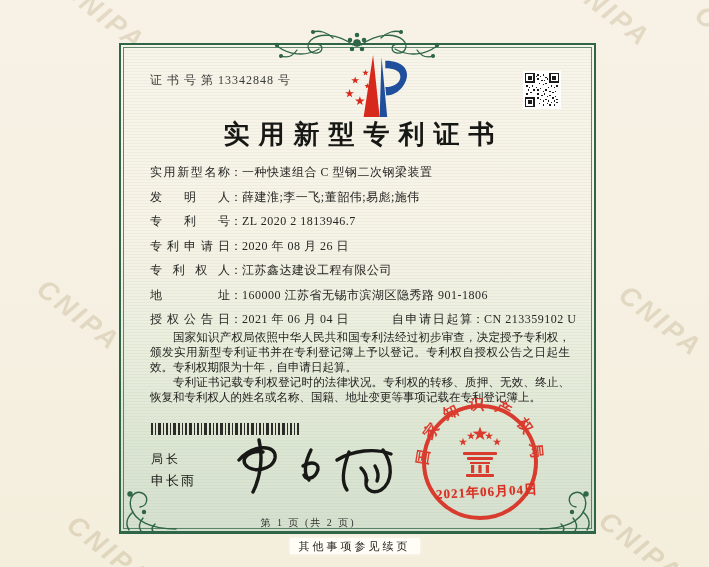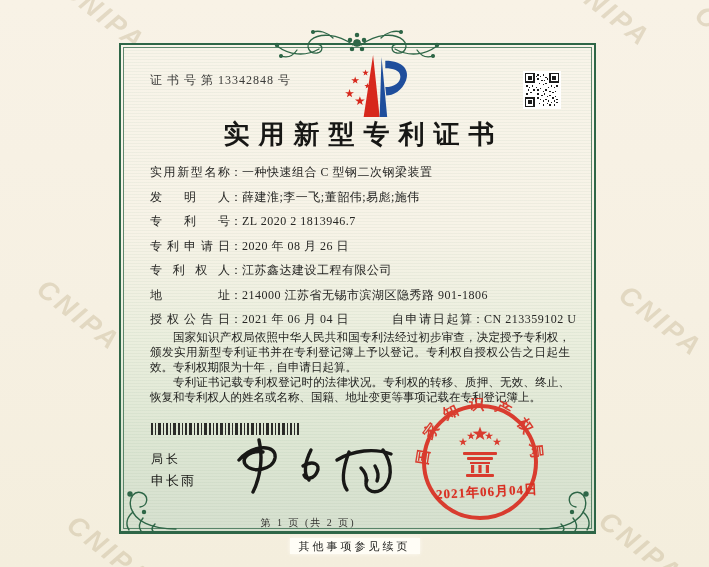--- a/index.html
+++ b/index.html
@@ -195,21 +195,21 @@
   <div class="frow" style="top:213px">
     <span class="flabel">专利号</span><span class="fcolon">：</span><span class="fvalue">ZL 2020 2 1813946.7</span>
   </div>
   <div class="frow" style="top:238px">
     <span class="flabel">专利申请日</span><span class="fcolon">：</span><span class="fvalue">2020 年 08 月 26 日</span>
   </div>
   <div class="frow" style="top:262px">
     <span class="flabel">专利权人</span><span class="fcolon">：</span><span class="fvalue">江苏鑫达建设工程有限公司</span>
   </div>
   <div class="frow" style="top:287px">
-    <span class="flabel">地址</span><span class="fcolon">：</span><span class="fvalue">214000 江苏省无锡市滨湖区隐秀路 901-1806</span>
+    <span class="flabel">地址</span><span class="fcolon">：</span><span class="fvalue">160000 江苏省无锡市滨湖区隐秀路 901-1806</span>
   </div>
   <div class="frow" style="top:311px">
     <span class="flabel">授权公告日</span><span class="fcolon">：</span><span class="fvalue-fixed">2021 年 06 月 04 日</span><span class="flabel">自申请日起算</span><span class="fcolon">：</span><span class="fvalue">CN 213359102 U</span>
   </div>
 
   <div class="paras">
     <p>国家知识产权局依照中华人民共和国专利法经过初步审查，决定授予专利权，颁发实用新型专利证书并在专利登记簿上予以登记。专利权自授权公告之日起生效。专利权期限为十年，自申请日起算。</p>
     <p>专利证书记载专利权登记时的法律状况。专利权的转移、质押、无效、终止、恢复和专利权人的姓名或名称、国籍、地址变更等事项记载在专利登记簿上。</p>
   </div>
 

